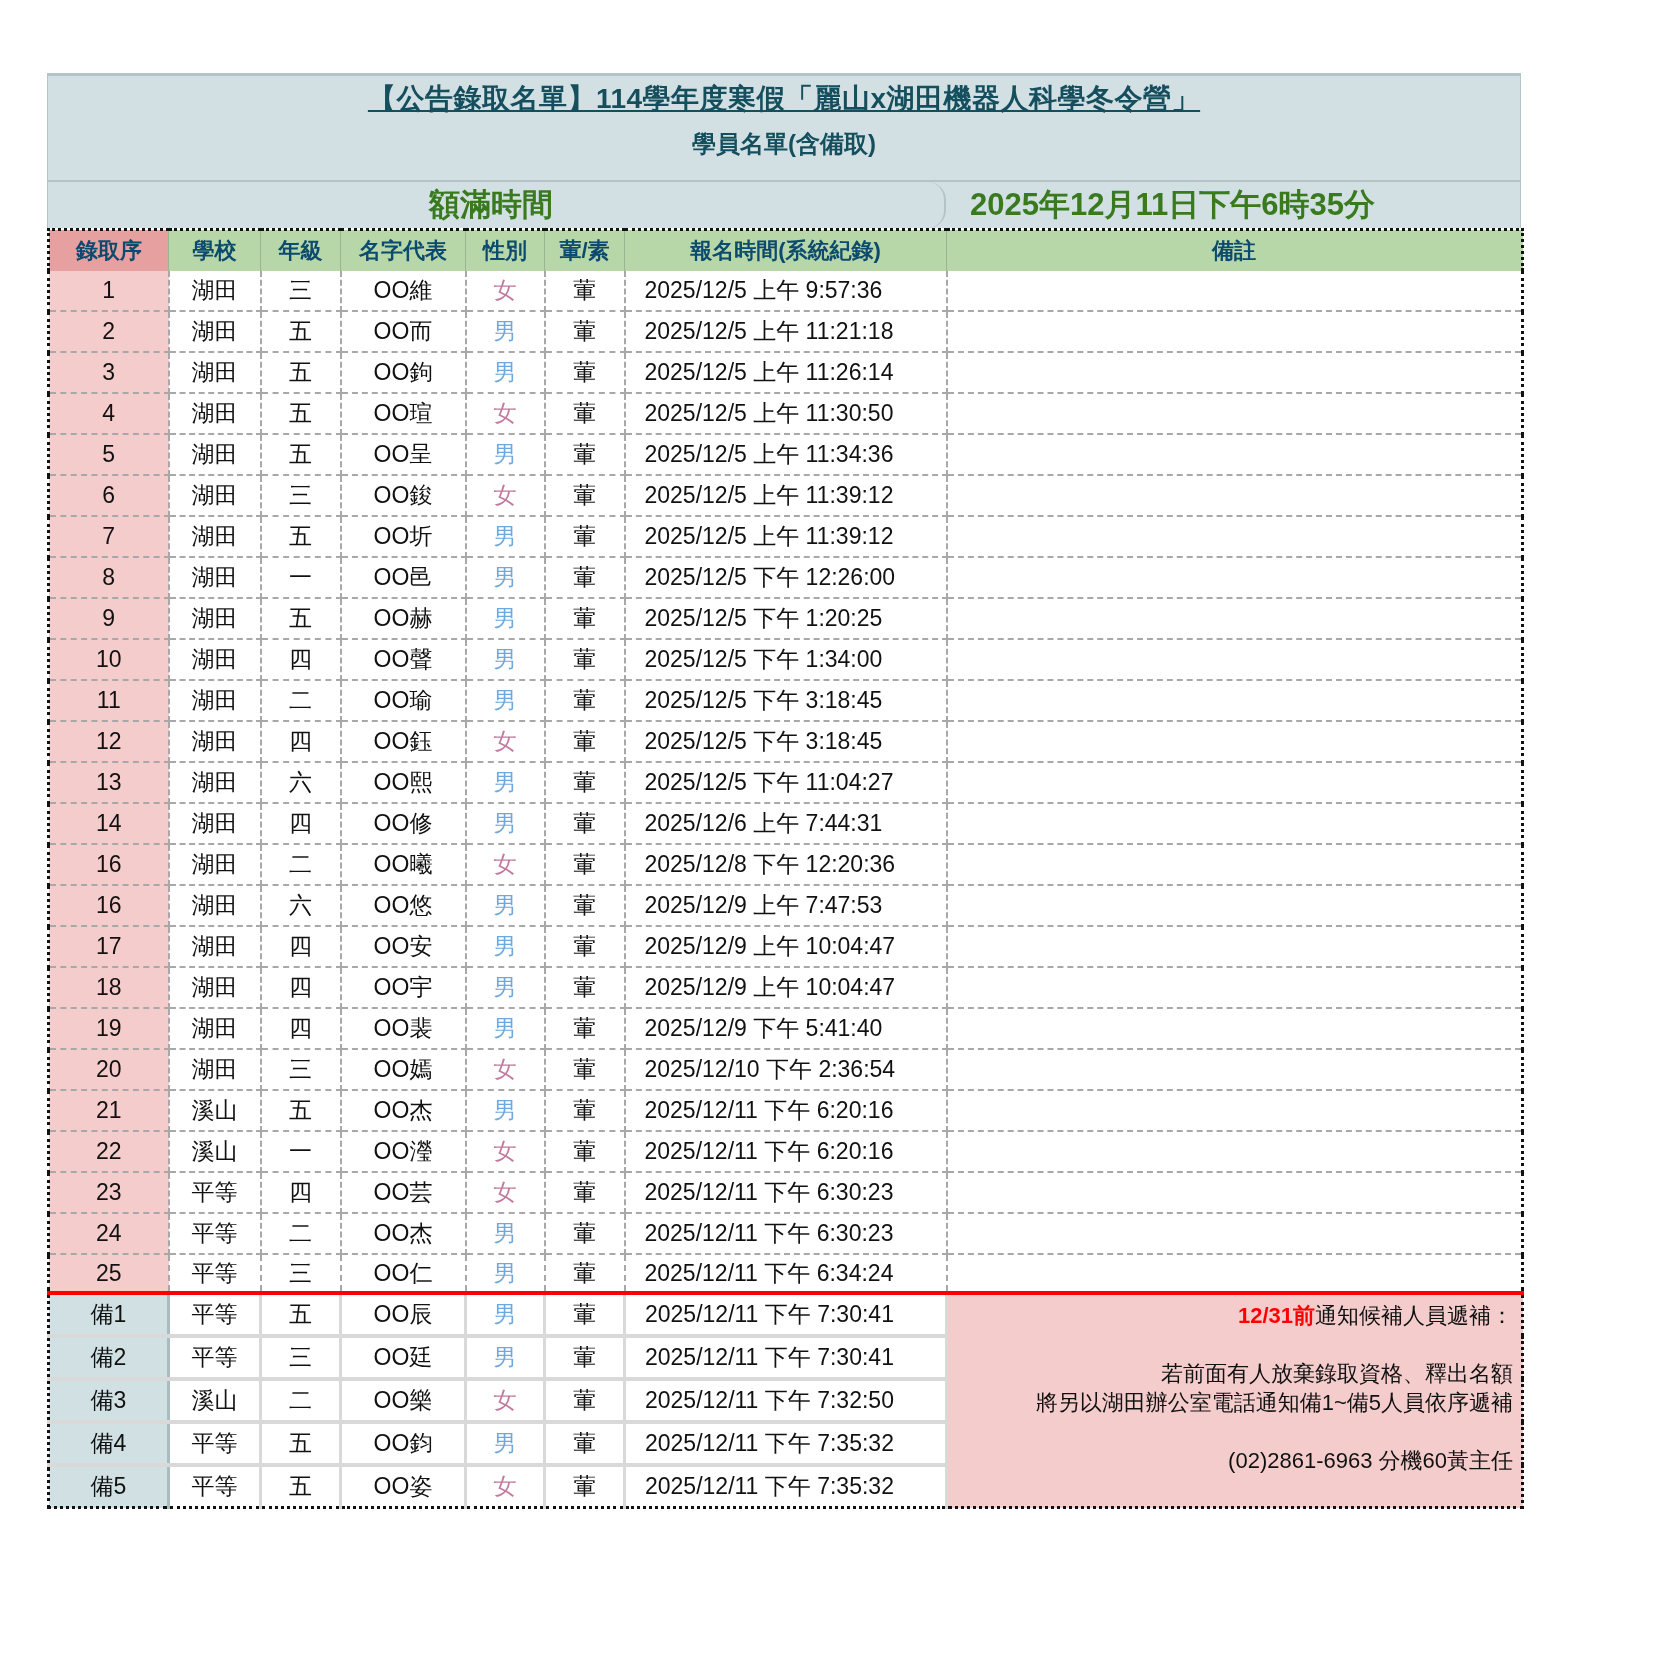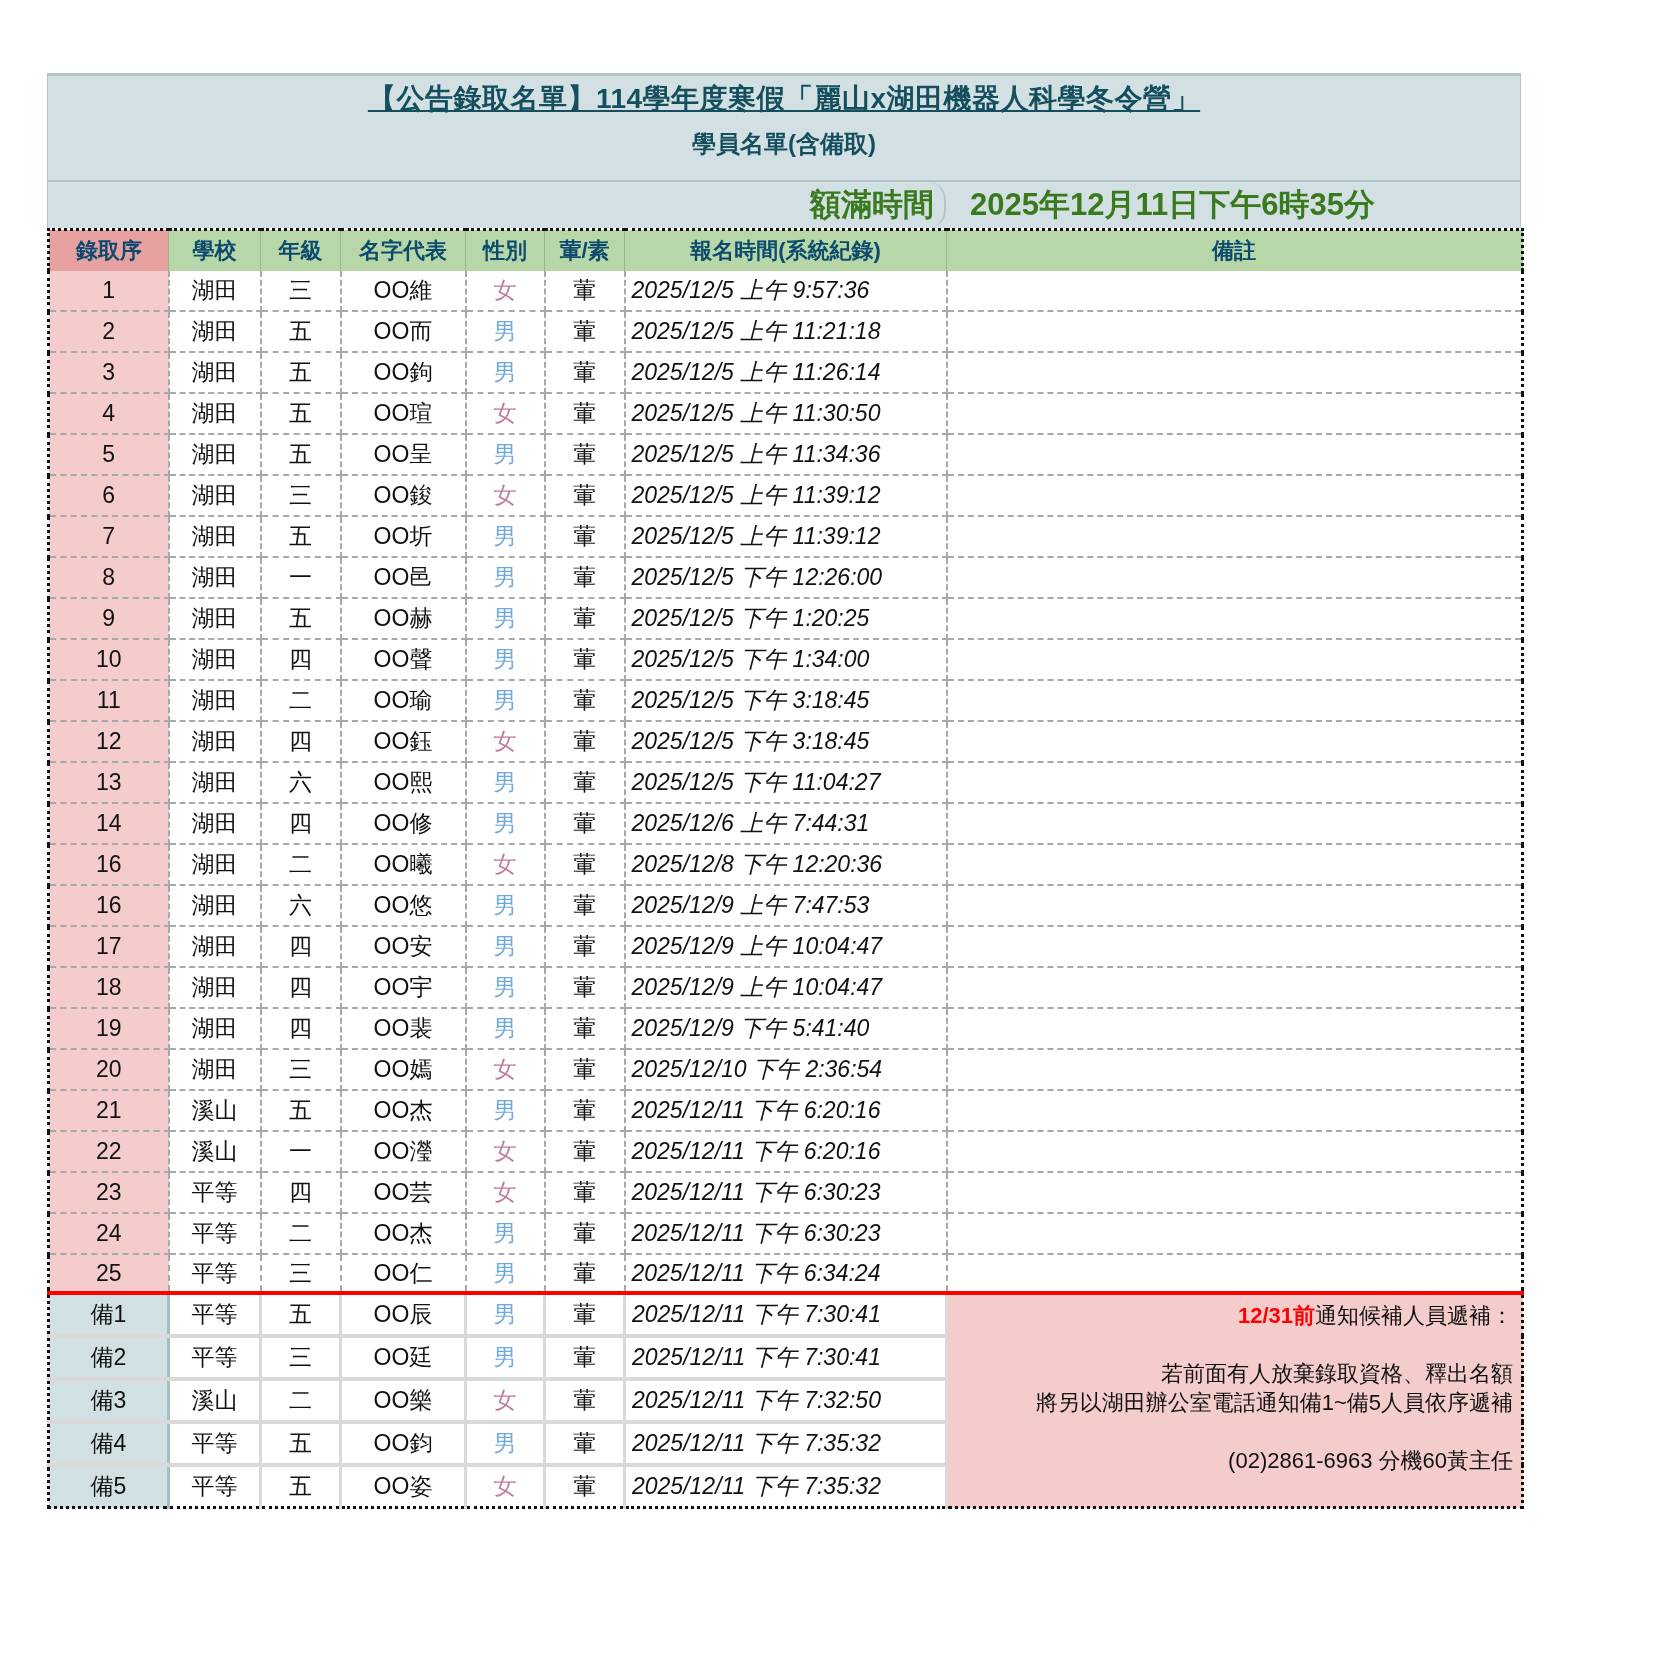--- a/index.html
+++ b/index.html
@@ -2,31 +2,31 @@
 <html><head>
 <meta charset="utf-8">
 <style>
   html, body { margin:0; padding:0; background:#ffffff; }
   body { width:1653px; height:1653px; position:relative; font-family:"Liberation Sans","DejaVu Sans",sans-serif; }
   .sheet { position:absolute; left:47px; top:73px; width:1474px; }
   .title-block { background:#d2e0e4; border-top:3px solid #b3c4c6; border-left:1px solid #b3c4c6; border-right:1px solid #b3c4c6; height:104px; text-align:center; color:#154f5d; font-weight:bold; }
   .title-line1 { font-size:28px; line-height:46px; letter-spacing:0.5px;text-decoration:underline; }
   .title-line2 { font-size:24px; line-height:44px; }
   .deadline-row { background:#d2e0e4; height:46px; border-top:2px solid #b3c4c6; border-left:1px solid #b3c4c6; border-right:1px solid #b3c4c6; display:flex; color:#3a7a1e; font-weight:bold; font-size:31px; }
-  .deadline-label { width:898px; text-align:right; padding-right:10px; line-height:46px; border-right:2px solid #b3c4c6; box-sizing:border-box;border-radius:18px; }
+  .deadline-label { width:898px; text-align:center; padding-right:10px; line-height:46px; border-right:2px solid #b3c4c6; box-sizing:border-box;border-radius:18px; }
   .deadline-value { padding-left:24px; line-height:46px; }
   table { border-collapse:collapse; width:1474px; table-layout:fixed; }
   col.c-seq { width:120px; } col.c-school { width:92px; } col.c-grade { width:80px; } col.c-name { width:125px; }
   col.c-gender { width:79px; } col.c-diet { width:80px; } col.c-time { width:322px; } col.c-note { width:576px; }
   thead th { background:#b7d7a8; height:38px; font-size:22px; font-weight:bold; color:#0c4a6e; border-top:3px dotted #111; border-right:1px solid #9bb58e; }
   thead th.seq { background:#e6a0a0; border-left:3px dotted #111; }
   thead th:last-child { border-right:3px dotted #111; }
   tbody td { height:39px; font-size:23px; color:#111; text-align:center; border-bottom:2px dashed #a8a8a8; border-right:2px dashed #a8a8a8; padding:0; }
   tbody td.seq { background:#f4cccc; border-left:3px dotted #111; }
-  tbody td.time { text-align:left; padding-left:6px;font-style:italic; }
+  tbody td.time { text-align:left; padding-left:19px; }
   tbody td.note { border-right:3px dotted #111; }
   td.g-f { color:#c27ba0; } td.g-m { color:#6fa8dc; }
   tr.last-main td { border-bottom:4px solid #ff0000; height:36px; }
   tr.backup td { border-bottom:4px solid #d9d9d9; border-right:3px solid #d9d9d9; }
   tr.backup td.seq { background:#d0e0e3; border-right:3px solid #a9bcbf; }
   tr.backup.final td { border-bottom:3px dotted #111; }
   td.backup-note { background:#f4cccc; vertical-align:top; text-align:right; padding:6px 8px; border-left:2px dashed #cc0000; border-right:3px dotted #111 !important; border-bottom:3px dotted #111 !important; font-size:22px; line-height:29px; }
   .note-hl { color:#ff0000; font-weight:bold; }
   .note-p { display:block; }
   .gap { display:block; height:29px; }

